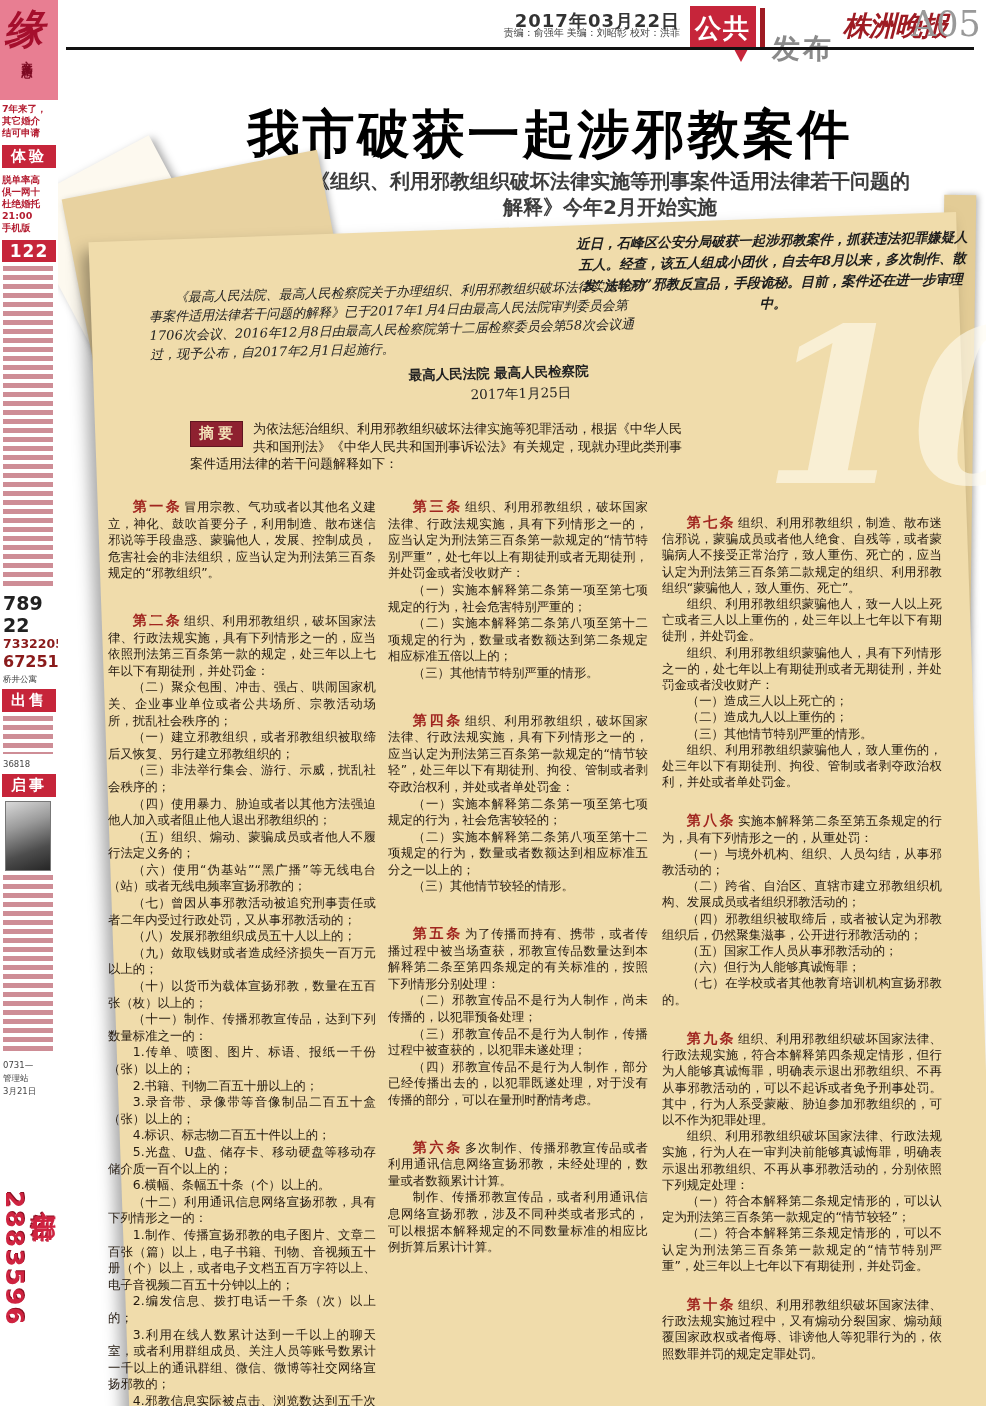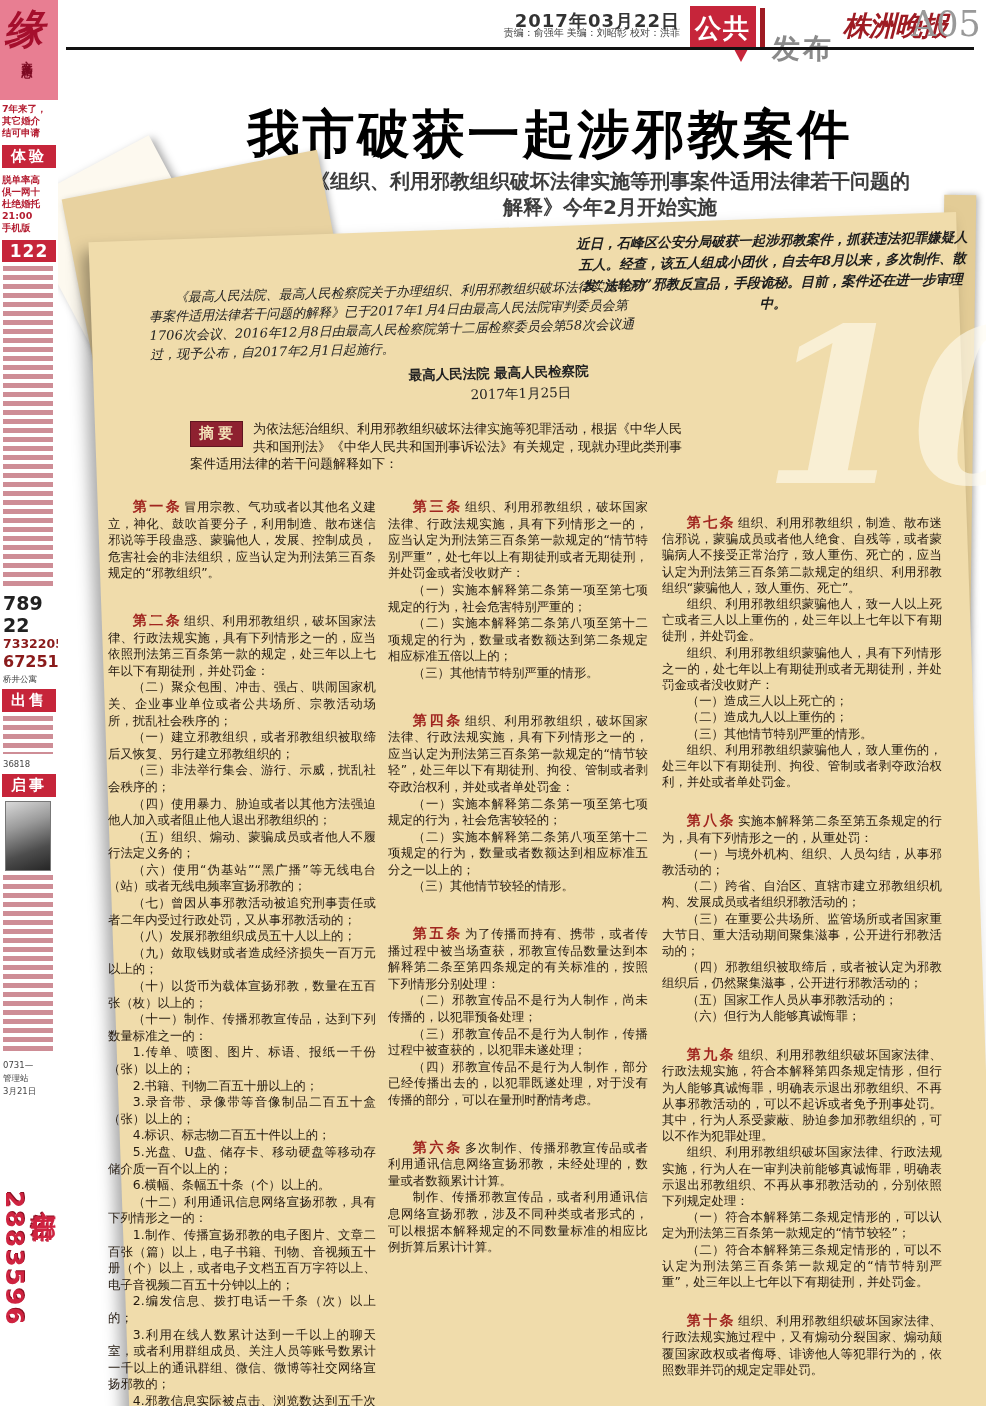--- a/index.html
+++ b/index.html
@@ -181,24 +181,24 @@
         <p class="para">组织、利用邪教组织蒙骗他人，具有下列情形之一的，处七年以上有期徒刑或者无期徒刑，并处罚金或者没收财产：</p>
         <p class="para">（一）造成三人以上死亡的；</p>
         <p class="para">（二）造成九人以上重伤的；</p>
         <p class="para">（三）其他情节特别严重的情形。</p>
         <p class="para">组织、利用邪教组织蒙骗他人，致人重伤的，处三年以下有期徒刑、拘役、管制或者剥夺政治权利，并处或者单处罚金。</p>
       </div>
       <div class="article">
         <p class="para"><span class="art-label">第八条</span>实施本解释第二条至第五条规定的行为，具有下列情形之一的，从重处罚：</p>
         <p class="para">（一）与境外机构、组织、人员勾结，从事邪教活动的；</p>
         <p class="para">（二）跨省、自治区、直辖市建立邪教组织机构、发展成员或者组织邪教活动的；</p>
-        <p class="para">（三）在重要公共场所、监管场所或者国家重大节日、重大活动期间聚集滋事，公开进行邪教活动的；</p>
         <p class="para">（四）邪教组织被取缔后，或者被认定为邪教组织后，仍然聚集滋事，公开进行邪教活动的；</p>
         <p class="para">（五）国家工作人员从事邪教活动的；</p>
         <p class="para">（六）但行为人能够真诚悔罪；</p>
+        <p class="para">（七）在学校或者其他教育培训机构宣扬邪教的。</p>
       </div>
       <div class="article">
         <p class="para"><span class="art-label">第九条</span>组织、利用邪教组织破坏国家法律、行政法规实施，符合本解释第四条规定情形，但行为人能够真诚悔罪，明确表示退出邪教组织、不再从事邪教活动的，可以不起诉或者免予刑事处罚。其中，行为人系受蒙蔽、胁迫参加邪教组织的，可以不作为犯罪处理。</p>
         <p class="para">组织、利用邪教组织破坏国家法律、行政法规实施，行为人在一审判决前能够真诚悔罪，明确表示退出邪教组织、不再从事邪教活动的，分别依照下列规定处理：</p>
         <p class="para">（一）符合本解释第二条规定情形的，可以认定为刑法第三百条第一款规定的“情节较轻”；</p>
         <p class="para">（二）符合本解释第三条规定情形的，可以不认定为刑法第三百条第一款规定的“情节特别严重”，处三年以上七年以下有期徒刑，并处罚金。</p>
       </div>
       <div class="article">
         <p class="para"><span class="art-label">第十条</span>组织、利用邪教组织破坏国家法律、行政法规实施过程中，又有煽动分裂国家、煽动颠覆国家政权或者侮辱、诽谤他人等犯罪行为的，依照数罪并罚的规定定罪处罚。</p>
       </div>

